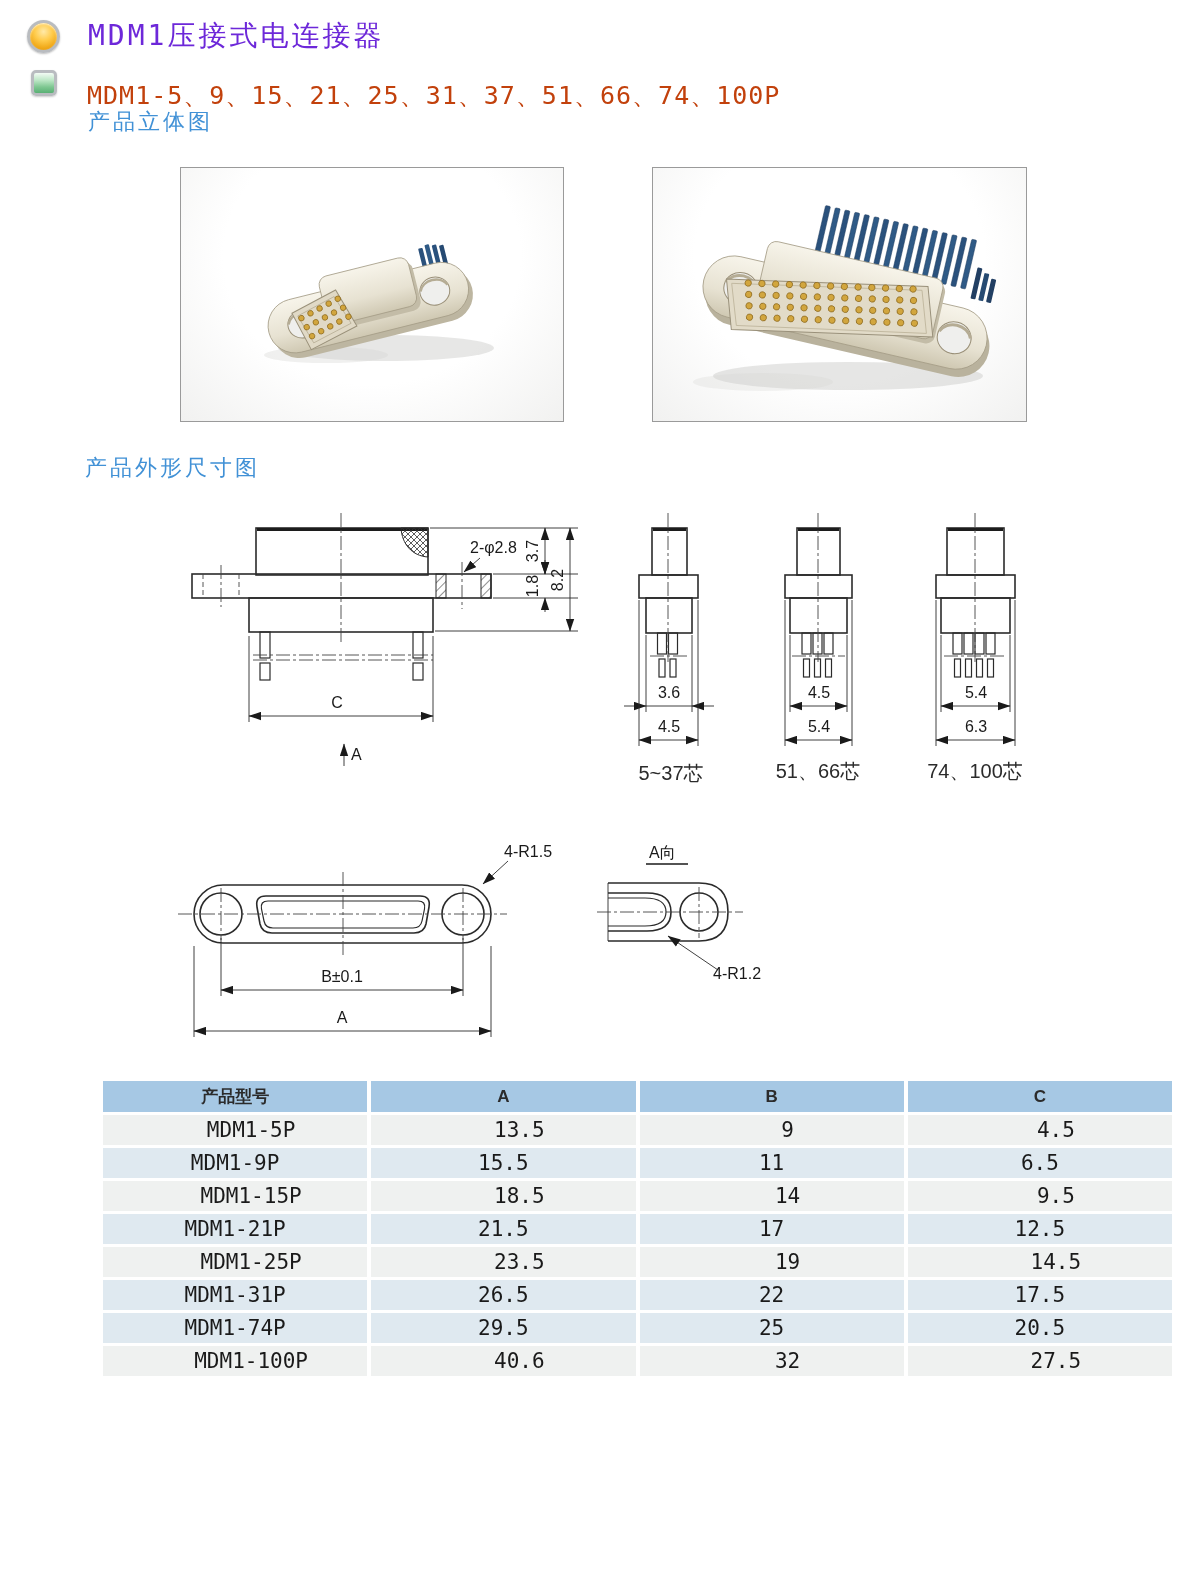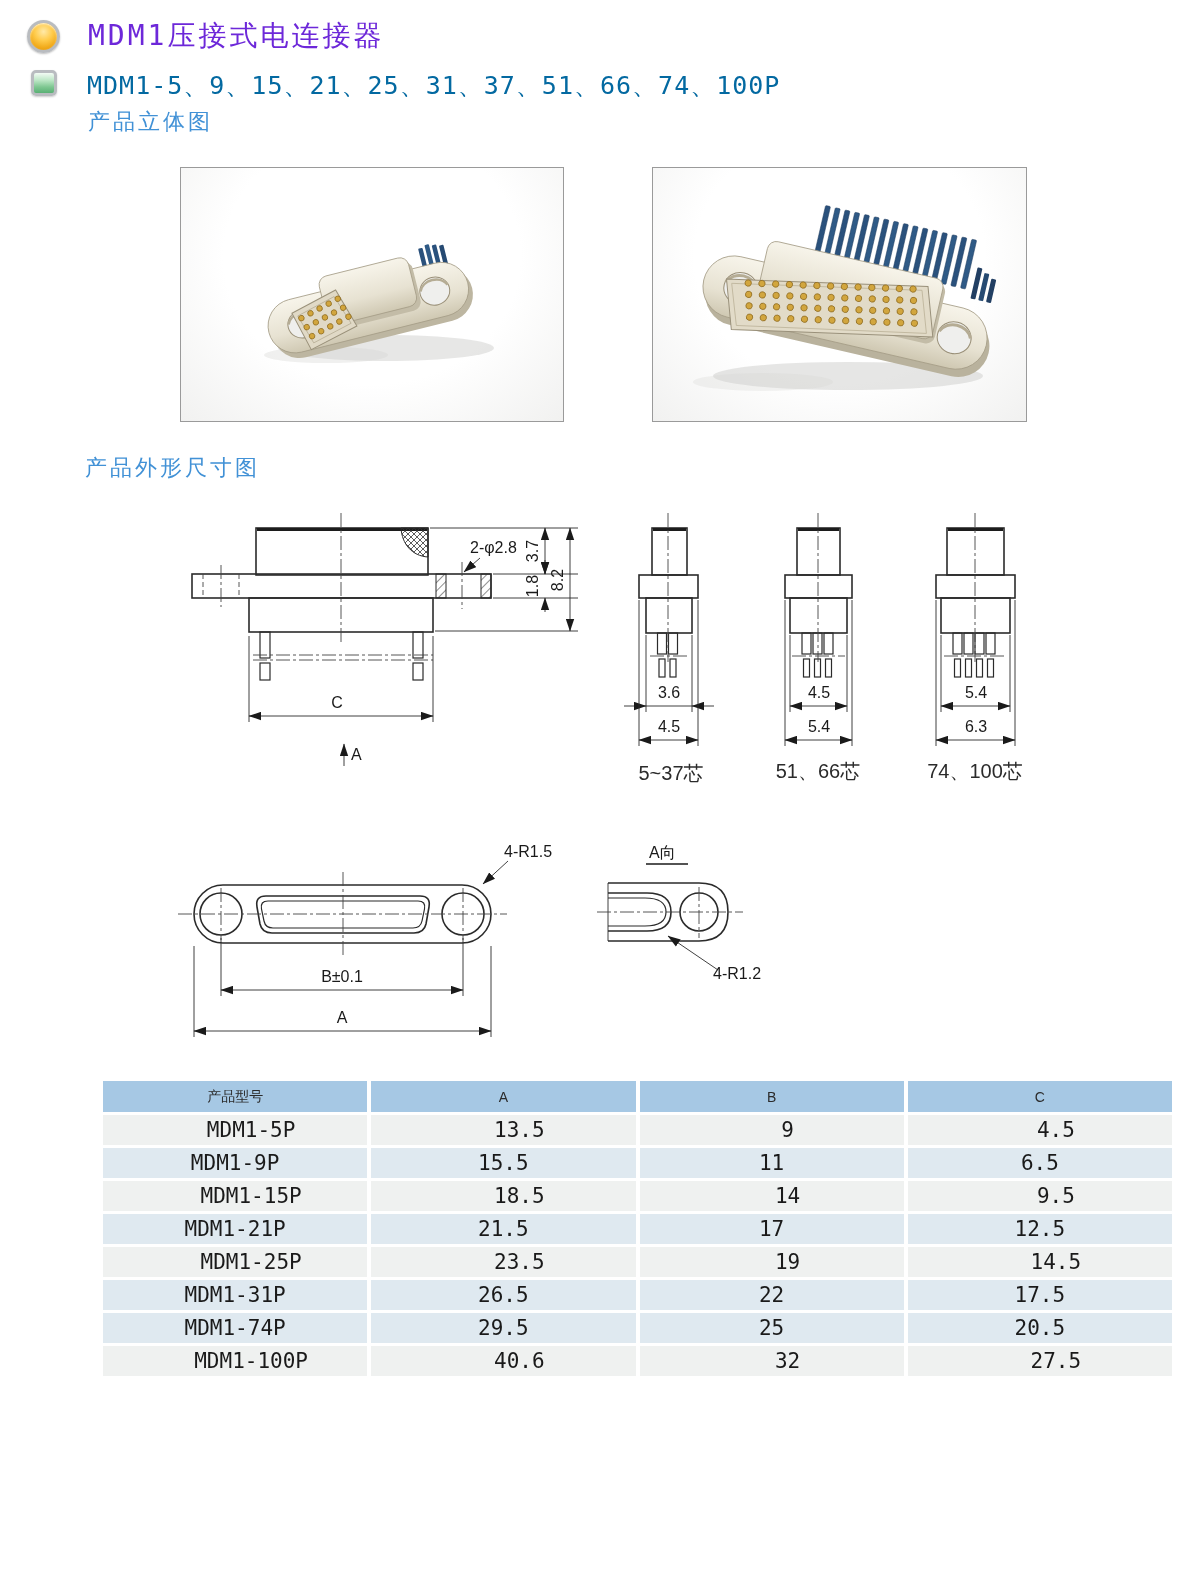--- a/index.html
+++ b/index.html
@@ -17,21 +17,21 @@
   .sq{
     position:absolute;left:31px;top:70px;width:20px;height:20px;border-radius:5px;
     background:linear-gradient(180deg,#f2fbf4 0%, #bfe8c8 35%, #7ec791 70%, #59b074 100%);
     border:3px solid #b9bcc0;box-shadow:0 1px 2px rgba(0,0,0,.2);
   }
   .page-title{
     position:absolute;left:88px;top:17px;font-size:28px;color:#6d28d9;
     letter-spacing:3px;font-family:"DejaVu Sans Mono", monospace;
   }
   .subtitle{
-    position:absolute;left:87px;top:69px;font-size:25px;color:#0369a1;
+    position:absolute;left:87px;top:79px;font-size:25px;color:#c2410c;
     letter-spacing:1px;font-family:"DejaVu Sans Mono", monospace;
   }
   .sec-head{
     position:absolute;font-size:22px;color:#4191d6;letter-spacing:3px;
   }
   .sec1{left:88px;top:107px;}
   .sec2{left:85px;top:453px;}
   .photo{
     position:absolute;top:167px;height:253px;border:1px solid #9a9a9a;
     background:radial-gradient(ellipse at 50% 35%, #ffffff 55%, #f1f1f0 100%);
@@ -48,21 +48,21 @@
   .cl{stroke:#444;stroke-width:0.9;fill:none;stroke-dasharray:14 3 3 3;}
   .hl{stroke:#444;stroke-width:0.9;fill:none;stroke-dasharray:5 3;}
   .dimtxt{font-family:"Liberation Sans", sans-serif;font-size:16px;fill:#1a1a1a;}
   .captxt{font-family:"Liberation Sans", sans-serif;font-size:20px;fill:#2b2b2b;}
   
   table.spec{
     position:absolute;left:99px;top:1078px;width:1077px;
     border-collapse:separate;border-spacing:4px 3px;
   }
   table.spec th{
-    background:#a6c8e4;height:29px;font-size:14px;font-weight:normal;color:#2b2b2b;text-align:center;
+    background:#a6c8e4;height:29px;font-size:17px;font-weight:bold;color:#2b2b2b;text-align:center;
   }
   table.spec td{
     height:28px;font-size:21px;color:#1a1a1a;text-align:center;
     font-family:"DejaVu Sans Mono", monospace;
   }
   table.spec tr.odd td{background:#eff1f0;padding-left:33px;}
   table.spec tr.even td{background:#dfe9f0;margin-top:37px;}
   table.spec col{width:25%;}
 </style>
 </head>

